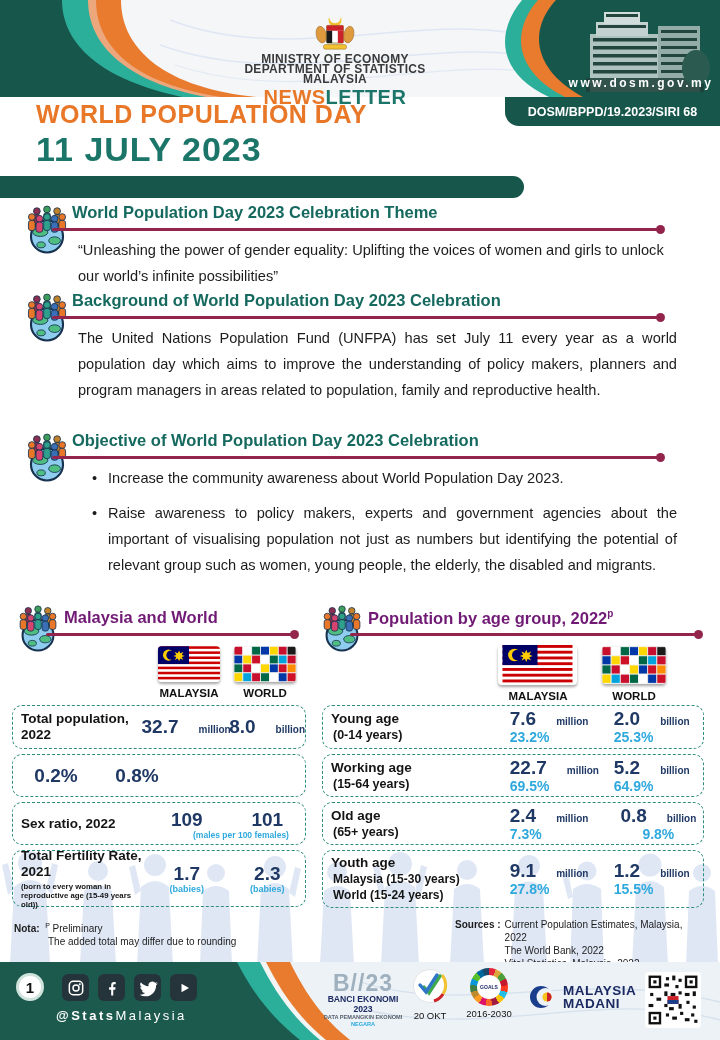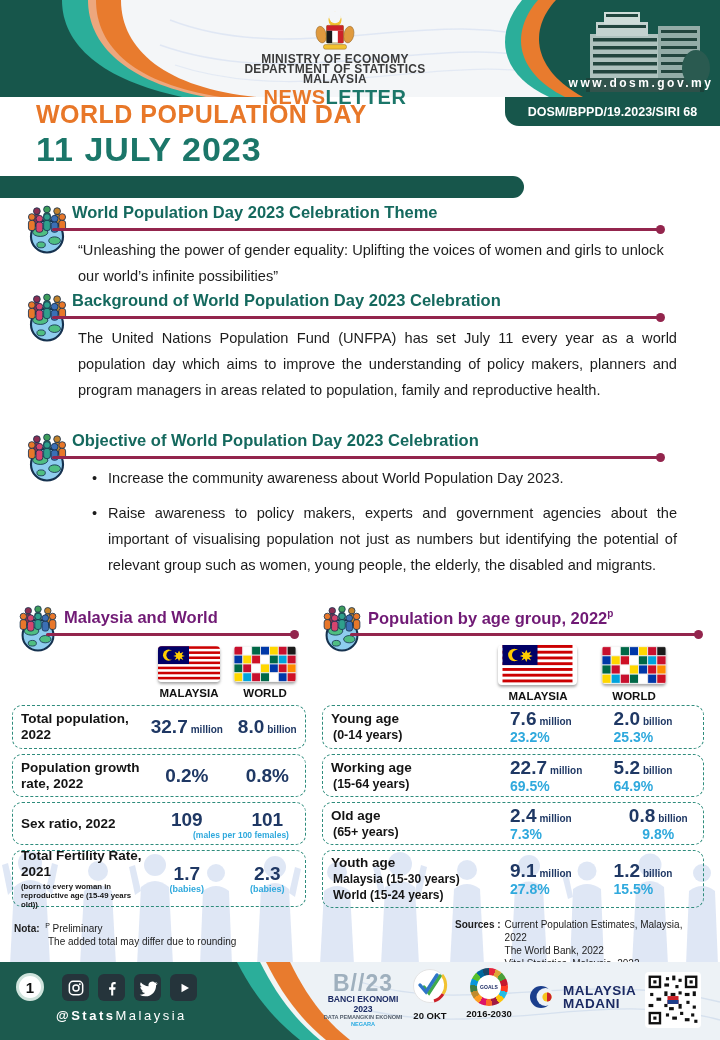--- a/index.html
+++ b/index.html
@@ -44,21 +44,21 @@
   .rows{position:absolute;display:flex;flex-direction:column;gap:5px;}
   .row{border:1.6px dashed #2e8c7c;border-radius:10px;display:flex;align-items:center;box-sizing:border-box;background:transparent;}
   .row-label{font-weight:bold;font-size:13.5px;line-height:16px;color:#141414;padding-left:8px;box-sizing:border-box;}
   .row-sub{font-weight:bold;font-size:12.5px;padding-left:10px;}
   .row-note{font-weight:bold;font-size:7.8px;line-height:9px;color:#141414;}
   .cell{display:flex;flex-direction:column;align-items:center;justify-content:center;}
   .num{font-size:19px;font-weight:bold;color:#1f3864;line-height:20px;}
   .unit{font-size:10px;font-weight:bold;color:#1f3864;}
   .pct{font-size:14px;font-weight:bold;color:#2fa9dd;line-height:16px;}
   .unit-cyan{font-size:9px;font-weight:bold;color:#2fa9dd;line-height:10px;}
-  .valgroup{display:flex;align-items:baseline;gap:3px;}
+  .valgroup{display:flex;align-items:baseline;gap:20px;}
   .sex-note{position:absolute;font-size:8.5px;font-weight:bold;color:#2fa9dd;}
 
   
   .nota{position:absolute;font-size:10px;line-height:13px;color:#1c1c1c;}
   .bold{font-weight:bold;}
 
   
   .crowd{position:absolute;left:0;top:835px;opacity:.55;pointer-events:none;}
 
   
@@ -68,21 +68,21 @@
                font-size:15px;font-weight:bold;color:#111;}
   .socials{position:absolute;left:62px;top:12px;display:flex;gap:9px;}
   .social{width:27px;height:27px;border-radius:6px;background:#25343b;display:flex;align-items:center;justify-content:center;}
   .handle{position:absolute;left:56px;top:46px;color:#fff;font-size:13px;letter-spacing:2.5px;}
   .handle b{font-weight:bold;}
   .logo{position:absolute;text-align:center;color:#1b2a63;}
   .banci-big{font-size:23px;font-weight:bold;line-height:22px;color:#9fb0be;letter-spacing:1px;}
   .banci-l1{font-size:8.6px;font-weight:bold;color:#1b2a63;line-height:10px;}
   .banci-l2{font-size:5.6px;font-weight:bold;color:#55606e;line-height:7px;}
   .banci-l2 .cy{color:#29abe2;}
-  .logo-label{font-size:9.5px;font-weight:bold;color:#111;margin-top:2px;}
+  .logo-label{font-size:9.5px;font-weight:normal;color:#111;margin-top:2px;}
   .sdg{width:38px;height:38px;border-radius:50%;margin:0 auto;position:relative;
        background:conic-gradient(#e5243b 0 21deg,#dda63a 0 42deg,#4c9f38 0 64deg,#c5192d 0 85deg,#ff3a21 0 106deg,
        #26bde2 0 127deg,#fcc30b 0 148deg,#a21942 0 170deg,#fd6925 0 191deg,#dd1367 0 212deg,#fd9d24 0 233deg,
        #bf8b2e 0 254deg,#3f7e44 0 276deg,#0a97d9 0 297deg,#56c02b 0 318deg,#00689d 0 339deg,#19486a 0 360deg);}
   .sdg::after{content:"";position:absolute;inset:7px;background:#fff;border-radius:50%;}
   .sdg span{position:absolute;inset:0;display:flex;align-items:center;justify-content:center;
             font-size:5px;font-weight:bold;color:#1b2a63;z-index:1;}
   .madani{display:flex;align-items:center;gap:5px;}
   .madani-txt{text-align:left;font-weight:bold;color:#1b2a63;line-height:13px;font-size:13.5px;letter-spacing:.5px;}
   .qr{background:#fff;border-radius:4px;padding:2px;line-height:0;}
@@ -339,21 +339,20 @@
           </div>
         </div>
       <div class="cell" style="width:76px">
           <div class="valgroup">
             <span class="num">8.0</span>
             <span class="unit">billion</span>
           </div>
         </div>
     </div>
     <div class="row" style="height:43px">
-      <div class="row-label" style="width:132px">Population growth rate, 2022</div>
       <div class="cell" style="width:86px">
           <span class="num">0.2%</span>
         </div>
       <div class="cell" style="width:76px">
           <span class="num">0.8%</span>
         </div>
     </div>
     <div class="row" style="height:43px;position:relative">
       <div class="row-label" style="width:132px">Sex ratio, 2022</div>
       <div class="cell" style="width:86px;padding-bottom:8px">

